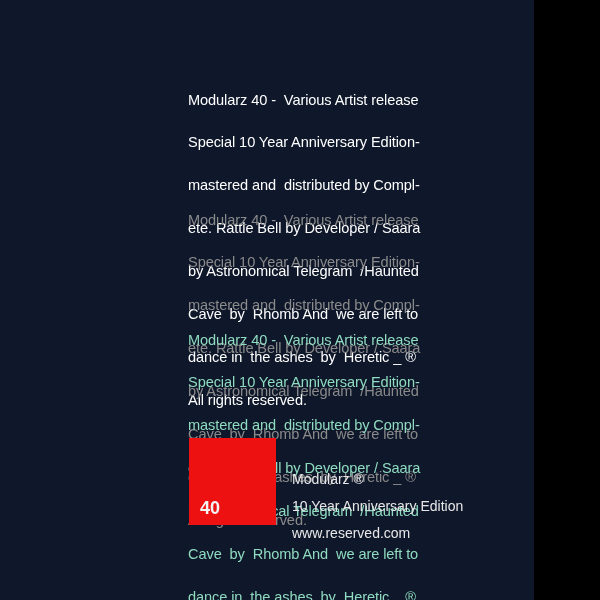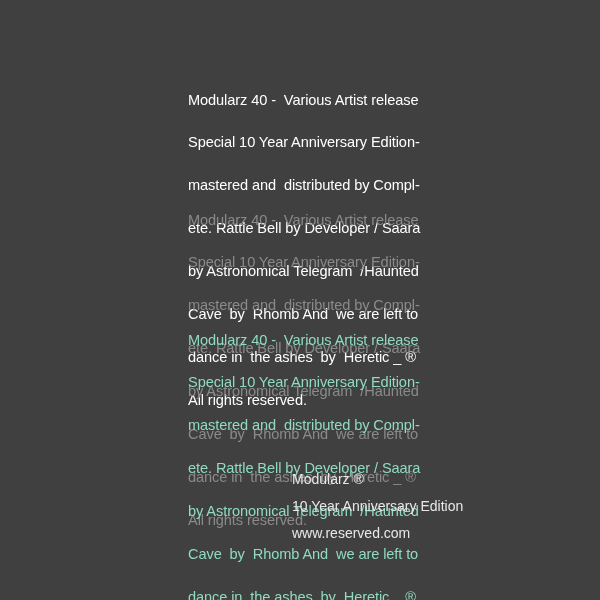--- a/index.html
+++ b/index.html
@@ -10,22 +10,22 @@
     body {
       width: 600px;
       height: 600px;
       position: relative;
       overflow: hidden;
       font-family: "Liberation Sans", sans-serif;
     }
     .cover {
       position: absolute;
       left: 0; top: 0;
-      width: 600px; height: 600px;
-      background: #404040;
+      width: 534px; height: 600px;
+      background: #0f172a;
     }
     .text-block {
       position: absolute;
       left: 188px;
       width: 240px;
       font-size: 14.6px;
       line-height: 14.3px;
       letter-spacing: -0.1px;
       white-space: pre;
       margin: 0;
@@ -97,20 +97,23 @@
     <span class="line">Modularz 40 -  Various Artist release</span>
     <span class="line">Special 10 Year Anniversary Edition-</span>
     <span class="line">mastered and  distributed by Compl-</span>
     <span class="line">ete. Rattle Bell by Developer / Saara</span>
     <span class="line">by Astronomical Telegram  /Haunted</span>
     <span class="line">Cave  by  Rhomb And  we are left to</span>
     <span class="line">dance in  the ashes  by  Heretic _ ®</span>
     
   </div>
 
+  <div class="logo-square" style="background: rgb(238, 17, 17);">
+    <span class="logo-number" style="color: rgb(244, 244, 244);">40</span>
+  </div>
 
   <div class="credits" style="color: rgb(232, 232, 232);">
     <span>Modularz ®</span>
     <span>10 Year Anniversary Edition</span>
     <span>www.reserved.com</span>
   </div>
 
 </div>
 
 </body></html>

